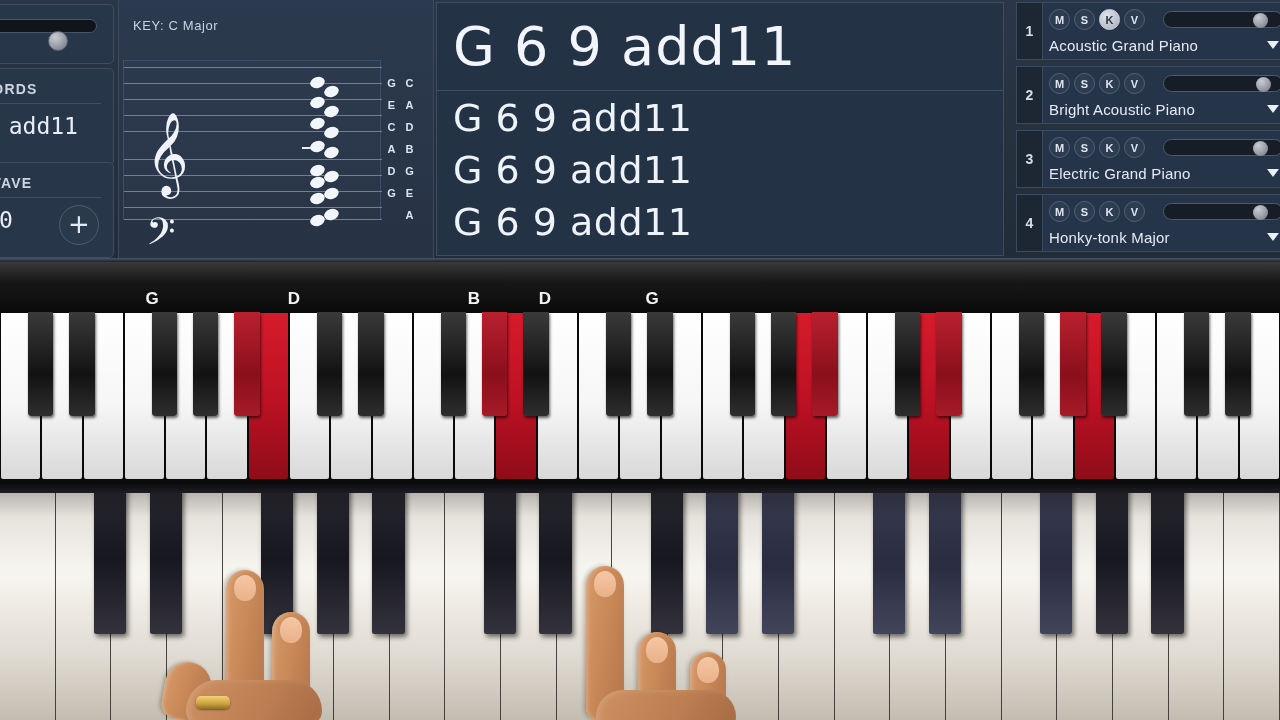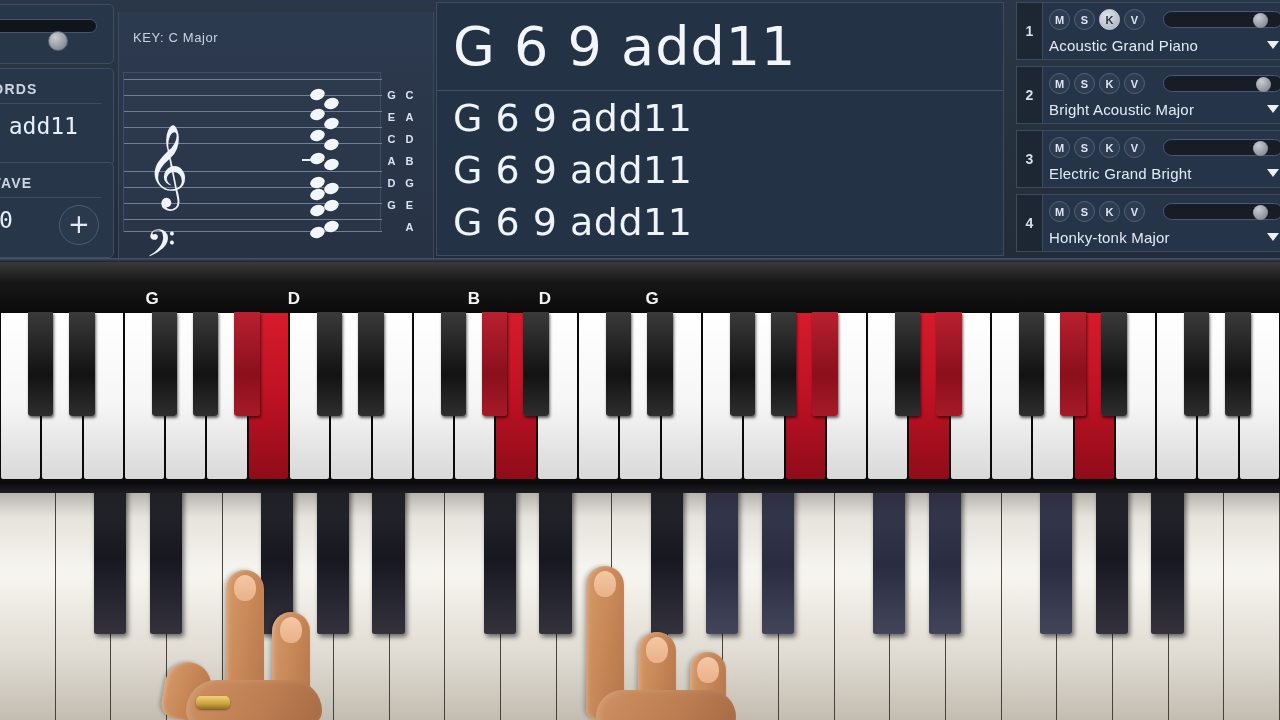--- a/index.html
+++ b/index.html
@@ -70,21 +70,21 @@
   .lc-plus {
     position:absolute; left:68px; top:42px; width:40px; height:40px;
     border-radius:50%; border:1px solid #4d5c72; background:#2b3purple;
     background:#2b394d;
     color:#e3eaf4; font-size:26px; line-height:37px; text-align:center;
     font-family:"DejaVu Sans", sans-serif;
   }
 
   
   .staff-area {
-    position:absolute; left:118px; top:12px; width:316px; height:258px;
+    position:absolute; left:118px; top:0; width:316px; height:258px;
     background:#28344a;
     border-left:1px solid #3b4a5f;
     border-right:1px solid #3b4a5f;
     background:linear-gradient(180deg,#2c3a4f,#273244);
   }
   .key-label {
     position:absolute; left:14px; top:18px;
     font-size:13px; color:#c8d3e2; letter-spacing:0.6px;
   }
   .staff-box {
@@ -393,35 +393,35 @@
           <div class="rack-num">2</div>
           <div class="rack-btns">
             <div class="rbtn">M</div>
             <div class="rbtn">S</div>
             <div class="rbtn">K</div>
             <div class="rbtn">V</div>
           </div>
           <div class="rack-slider">
             <div class="rack-slider-handle" style="left: 91.52px;"></div>
           </div>
-          <div class="rack-name">Bright Acoustic Major</div>
+          <div class="rack-name">Bright Acoustic Piano</div>
           <div class="rack-caret"></div>
         </div>
         <div class="rack-row" style="top: 130px;">
           <div class="rack-num">3</div>
           <div class="rack-btns">
             <div class="rbtn">M</div>
             <div class="rbtn">S</div>
             <div class="rbtn">K</div>
             <div class="rbtn">V</div>
           </div>
           <div class="rack-slider">
             <div class="rack-slider-handle" style="left: 89.44px;"></div>
           </div>
-          <div class="rack-name">Electric Grand Bright</div>
+          <div class="rack-name">Electric Grand Piano</div>
           <div class="rack-caret"></div>
         </div>
         <div class="rack-row" style="top: 194px;">
           <div class="rack-num">4</div>
           <div class="rack-btns">
             <div class="rbtn">M</div>
             <div class="rbtn">S</div>
             <div class="rbtn">K</div>
             <div class="rbtn">V</div>
           </div>

